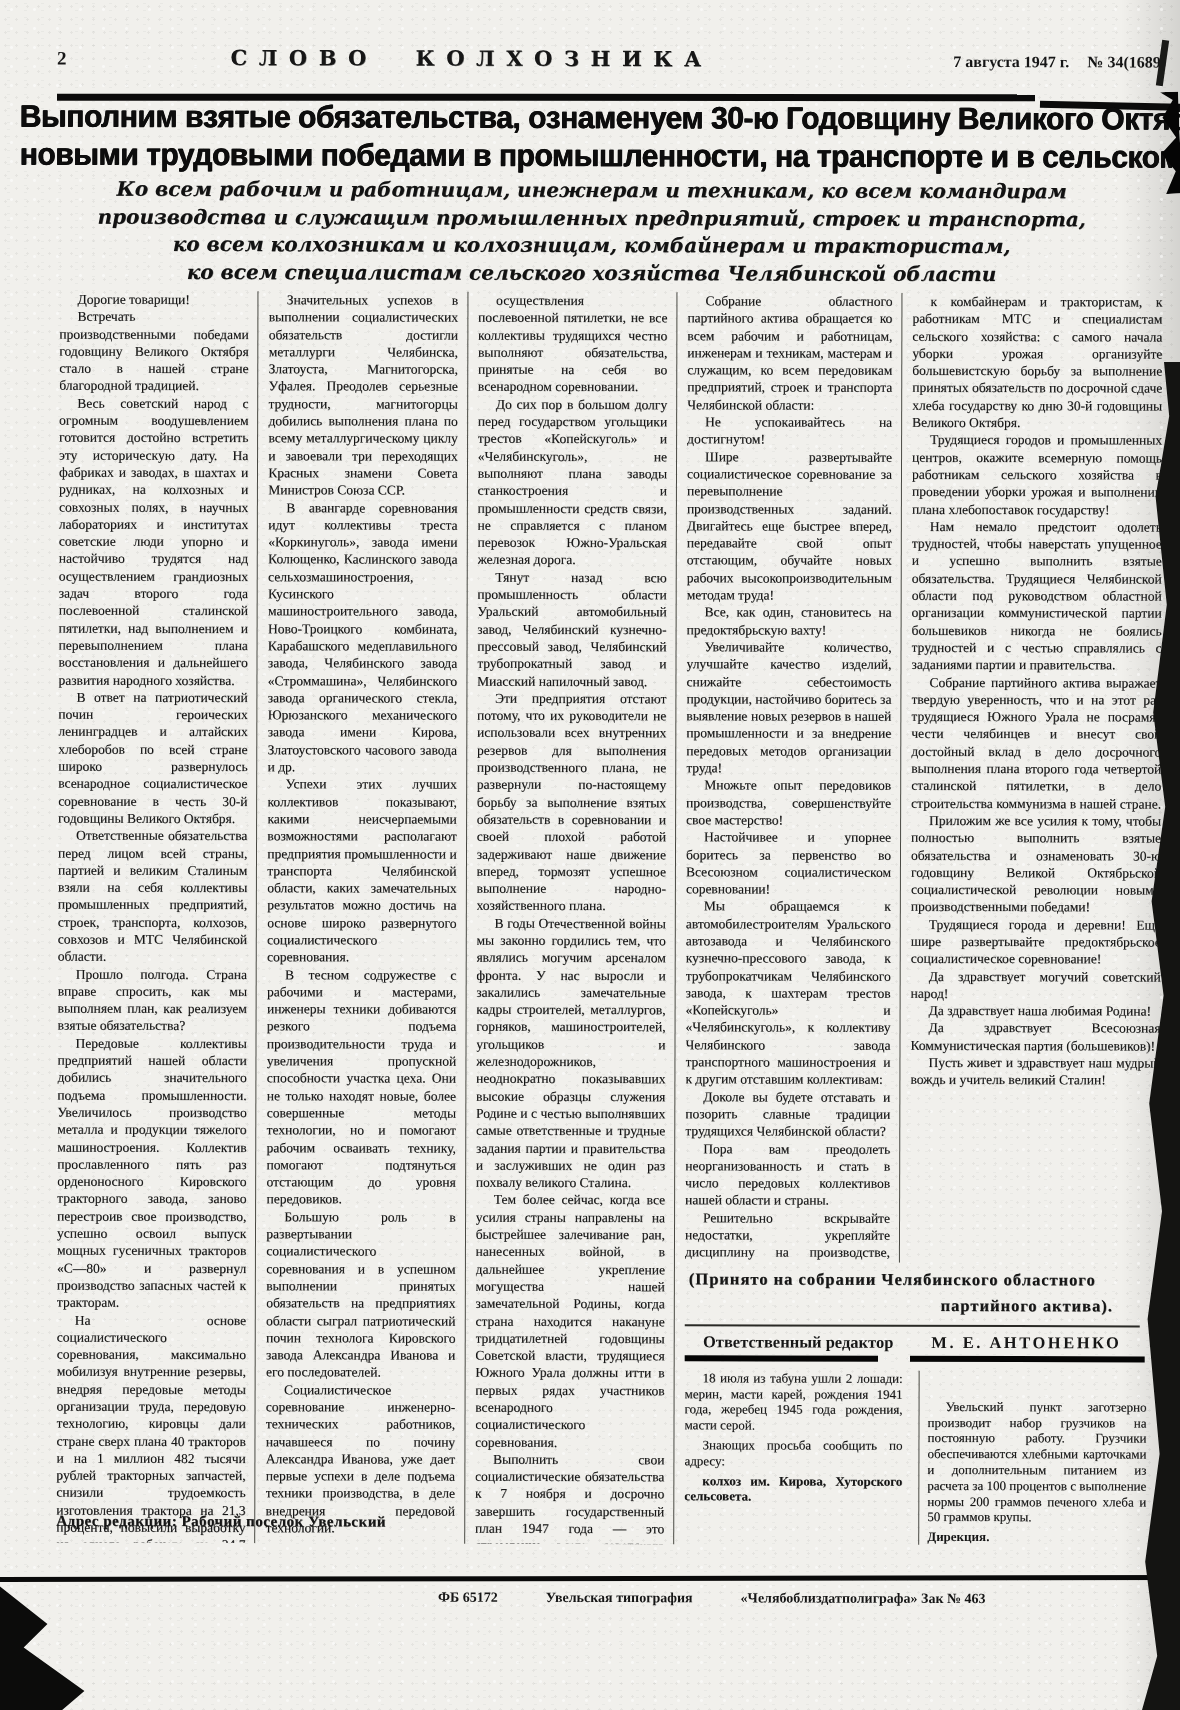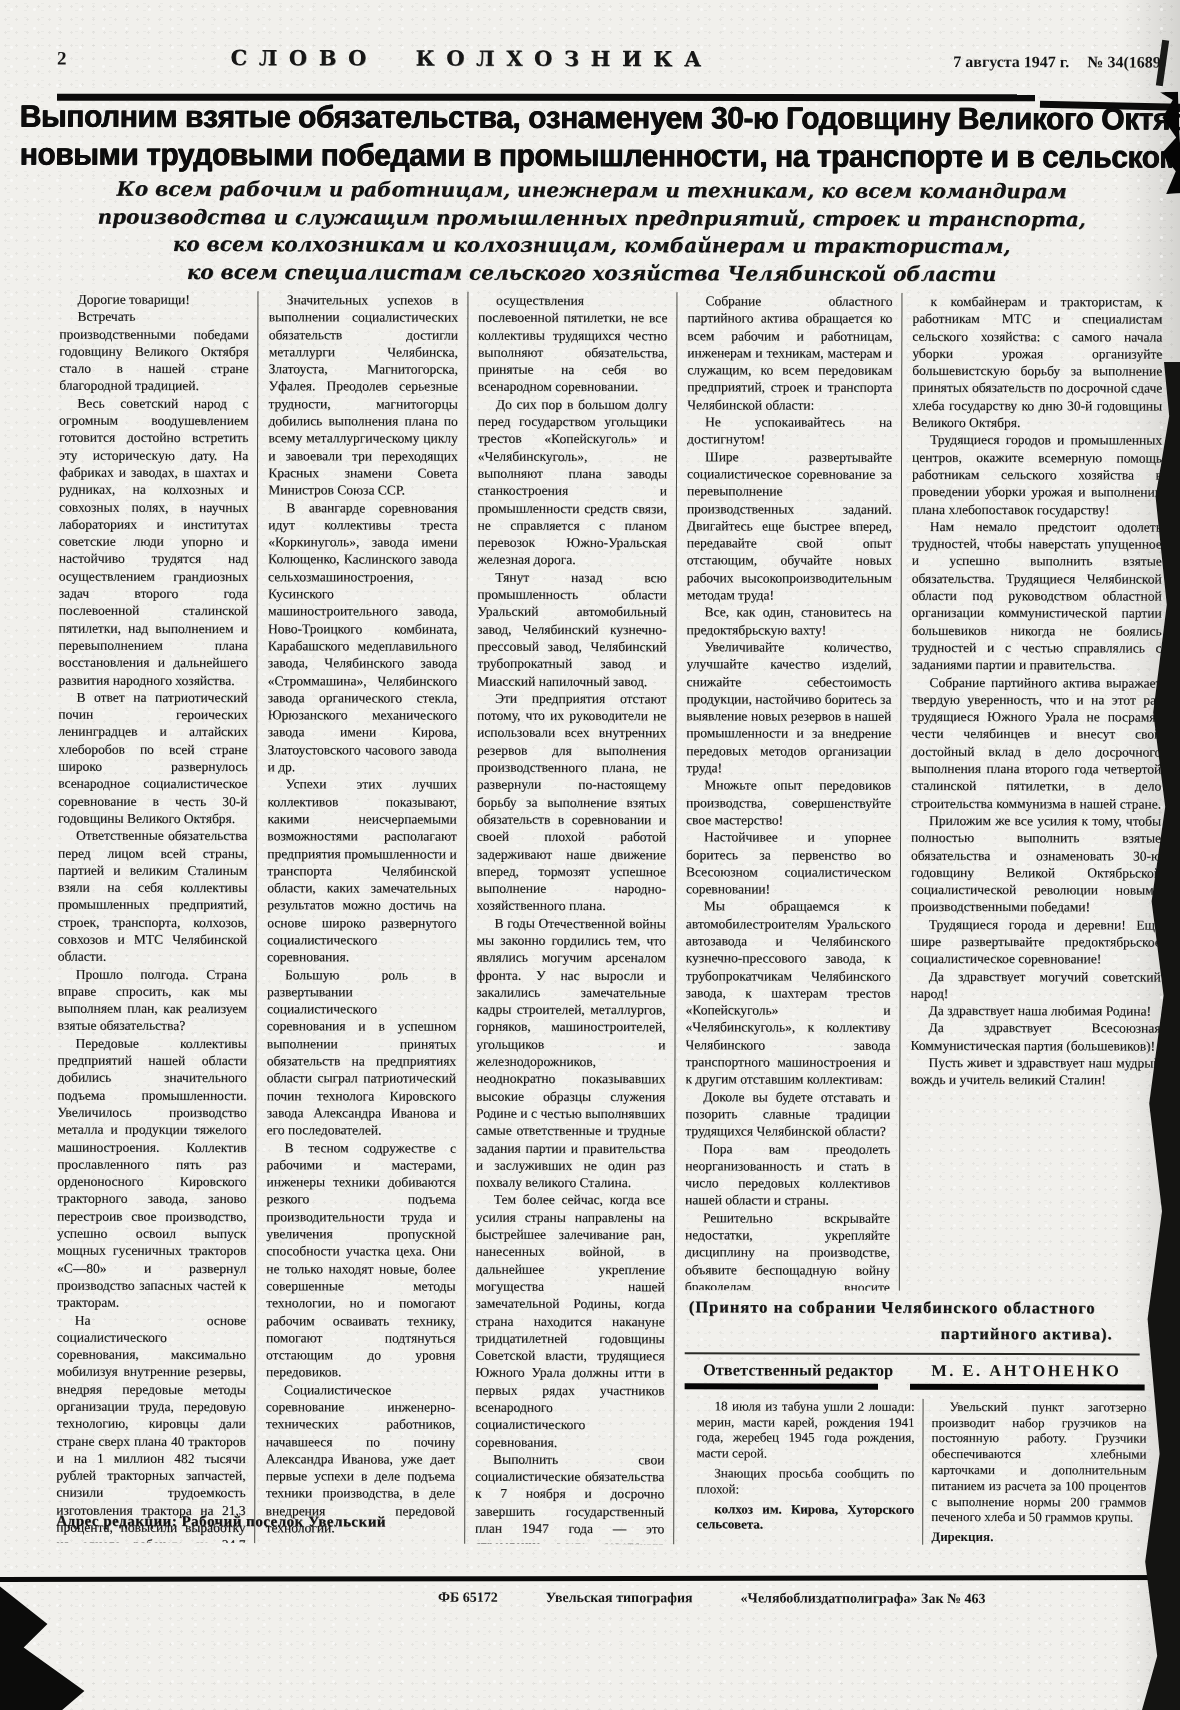--- a/index.html
+++ b/index.html
@@ -49,22 +49,22 @@
   
   .editor-row{margin-top:6px;padding-top:7px;border-top:2px solid #2a2a26;width:455px;
     display:flex;justify-content:center;gap:38px;font-weight:bold;font-size:16.5px;}
   .editor-name{letter-spacing:2.5px;}
   .thick-rule{margin-top:5px;width:460px;height:6px;
     background:linear-gradient(90deg,#050505 0 42%,transparent 42% 49%,#050505 49% 100%);}
   
   .ads-row{display:flex;margin-top:9px;font-size:13px;line-height:15.8px;width:462px;}
   .ad{overflow:hidden;}
   .ad p{margin:0 0 4px 0;}
-  .ad1{width:218px;padding-right:8px;margin-right:8px;border-right:1px solid #4a4a44;margin-left:12px;}
-  .ad2{flex:1;}
+  .ad1{width:218px;padding-right:16px;margin-right:8px;border-right:1px solid #4a4a44;}
+  .ad2{flex:1;margin-top:28px;}
   .ad-b{font-weight:bold;}
   .ad-sig{text-align:left;font-weight:bold;padding-right:6px;}
   
   .address{position:absolute;top:1514px;left:58px;font-weight:bold;font-size:15px;
     letter-spacing:0.5px;text-shadow:0.5px 0.4px 0 rgba(0,0,0,0.55);}
   .bottom-rule{position:absolute;top:1576px;left:0;width:1180px;height:5px;background:#0a0a0a;transform:rotate(-0.25deg);}
   .imprint{position:absolute;top:1590px;left:0;right:0;display:flex;gap:48px;
     padding-left:440px;font-weight:bold;font-size:14px;white-space:nowrap;}
   
   .edge-right{position:absolute;right:-2px;top:362px;width:40px;height:1348px;background:#141412;
@@ -114,22 +114,22 @@
           <p>В ответ на патриотический почин героических ленинградцев и алтайских хлеборобов по всей стране широко развернулось всенародное социалистическое соревнование в честь 30-й годовщины Великого Октября.</p>
           <p>Ответственные обязательства перед лицом всей страны, партией и великим Сталиным взяли на себя коллективы промышленных предприятий, строек, транспорта, колхозов, совхозов и МТС Челябинской области.</p>
           <p>Прошло полгода. Страна вправе спросить, как мы выполняем план, как реализуем взятые обязательства?</p>
           <p>Передовые коллективы предприятий нашей области добились значительного подъема промышленности. Увеличилось производство металла и продукции тяжелого машиностроения. Коллектив прославленного пять раз орденоносного Кировского тракторного завода, заново перестроив свое производство, успешно освоил выпуск мощных гусеничных тракторов «С—80» и развернул производство запасных частей к тракторам.</p>
           <p>На основе социалистического соревнования, максимально мобилизуя внутренние резервы, внедряя передовые методы организации труда, передовую технологию, кировцы дали стране сверх плана 40 тракторов и на 1 миллион 482 тысячи рублей тракторных запчастей, снизили трудоемкость изготовления трактора на 21,3 процента, повысили выработку на одного рабочего на 24,7 процента, снизили себестоимость трактора, по сравнению с прошлым годом, на 42 процента.</p>
         </div>
       <div class="col">
           <p>Значительных успехов в выполнении социалистических обязательств достигли металлурги Челябинска, Златоуста, Магнитогорска, Уфалея. Преодолев серьезные трудности, магнитогорцы добились выполнения плана по всему металлургическому циклу и завоевали три переходящих Красных знамени Совета Министров Союза ССР.</p>
           <p>В авангарде соревнования идут коллективы треста «Коркинуголь», завода имени Колющенко, Каслинского завода сельхозмашиностроения, Кусинского машиностроительного завода, Ново-Троицкого комбината, Карабашского медеплавильного завода, Челябинского завода «Строммашина», Челябинского завода органического стекла, Юрюзанского механического завода имени Кирова, Златоустовского часового завода и др.</p>
           <p>Успехи этих лучших коллективов показывают, какими неисчерпаемыми возможностями располагают предприятия промышленности и транспорта Челябинской области, каких замечательных результатов можно достичь на основе широко развернутого социалистического соревнования.</p>
+          <p>В тесном содружестве с рабочими и мастерами, инженеры техники добиваются резкого подъема производительности труда и увеличения пропускной способности участка цеха. Они не только находят новые, более совершенные методы технологии, но и помогают рабочим осваивать технику, помогают подтянуться отстающим до уровня передовиков.</p>
           <p>Большую роль в развертывании социалистического соревнования и в успешном выполнении принятых обязательств на предприятиях области сыграл патриотический почин технолога Кировского завода Александра Иванова и его последователей.</p>
-          <p>В тесном содружестве с рабочими и мастерами, инженеры техники добиваются резкого подъема производительности труда и увеличения пропускной способности участка цеха. Они не только находят новые, более совершенные методы технологии, но и помогают рабочим осваивать технику, помогают подтянуться отстающим до уровня передовиков.</p>
           <p>Социалистическое соревнование инженерно-технических работников, начавшееся по почину Александра Иванова, уже дает первые успехи в деле подъема техники производства, в деле внедрения передовой технологии.</p>
         </div>
       <div class="col">
           <p>осуществления послевоенной пятилетки, не все коллективы трудящихся честно выполняют обязательства, принятые на себя во всенародном соревновании.</p>
           <p>До сих пор в большом долгу перед государством угольщики трестов «Копейскуголь» и «Челябинскуголь», не выполняют плана заводы станкостроения и промышленности средств связи, не справляется с планом перевозок Южно-Уральская железная дорога.</p>
           <p>Тянут назад всю промышленность области Уральский автомобильный завод, Челябинский кузнечно-прессовый завод, Челябинский трубопрокатный завод и Миасский напилочный завод.</p>
           <p>Эти предприятия отстают потому, что их руководители не использовали всех внутренних резервов для выполнения производственного плана, не развернули по-настоящему борьбу за выполнение взятых обязательств в соревновании и своей плохой работой задерживают наше движение вперед, тормозят успешное выполнение народно-хозяйственного плана.</p>
           <p>В годы Отечественной войны мы законно гордились тем, что являлись могучим арсеналом фронта. У нас выросли и закалились замечательные кадры строителей, металлургов, горняков, машиностроителей, угольщиков и железнодорожников, неоднократно показывавших высокие образцы служения Родине и с честью выполнявших самые ответственные и трудные задания партии и правительства и заслуживших не один раз похвалу великого Сталина.</p>
           <p>Тем более сейчас, когда все усилия страны направлены на быстрейшее залечивание ран, нанесенных войной, в дальнейшее укрепление могущества нашей замечательной Родины, когда страна находится накануне тридцатилетней годовщины Советской власти, трудящиеся Южного Урала должны итти в первых рядах участников всенародного социалистического соревнования.</p>
           <p>Выполнить свои социалистические обязательства к 7 ноября и досрочно завершить государственный план 1947 года — это стремление всего советского народа.</p>
@@ -167,21 +167,21 @@
           <div class="pr2">партийного актива).</div>
         </div>
         <div class="editor-row">
           <span>Ответственный редактор</span>
           <span class="editor-name">М. Е. АНТОНЕНКО</span>
         </div>
         <div class="thick-rule"></div>
         <div class="ads-row">
           <div class="ad ad1">
             <p>18 июля из табуна ушли 2 лошади: мерин, масти карей, рождения 1941 года, жеребец 1945 года рождения, масти серой.</p>
-            <p>Знающих просьба сообщить по плохой:</p>
+            <p>Знающих просьба сообщить по адресу:</p>
             <p class="ad-b">колхоз им. Кирова, Хуторского сельсовета.</p>
           </div>
           <div class="ad ad2">
             <p>Увельский пункт заготзерно производит набор грузчиков на постоянную работу. Грузчики обеспечиваются хлебными карточками и дополнительным питанием из расчета за 100 процентов с выполнение нормы 200 граммов печеного хлеба и 50 граммов крупы.</p>
             <div class="ad-sig">Дирекция.</div>
           </div>
         </div>
       </div>
     </div>
 

